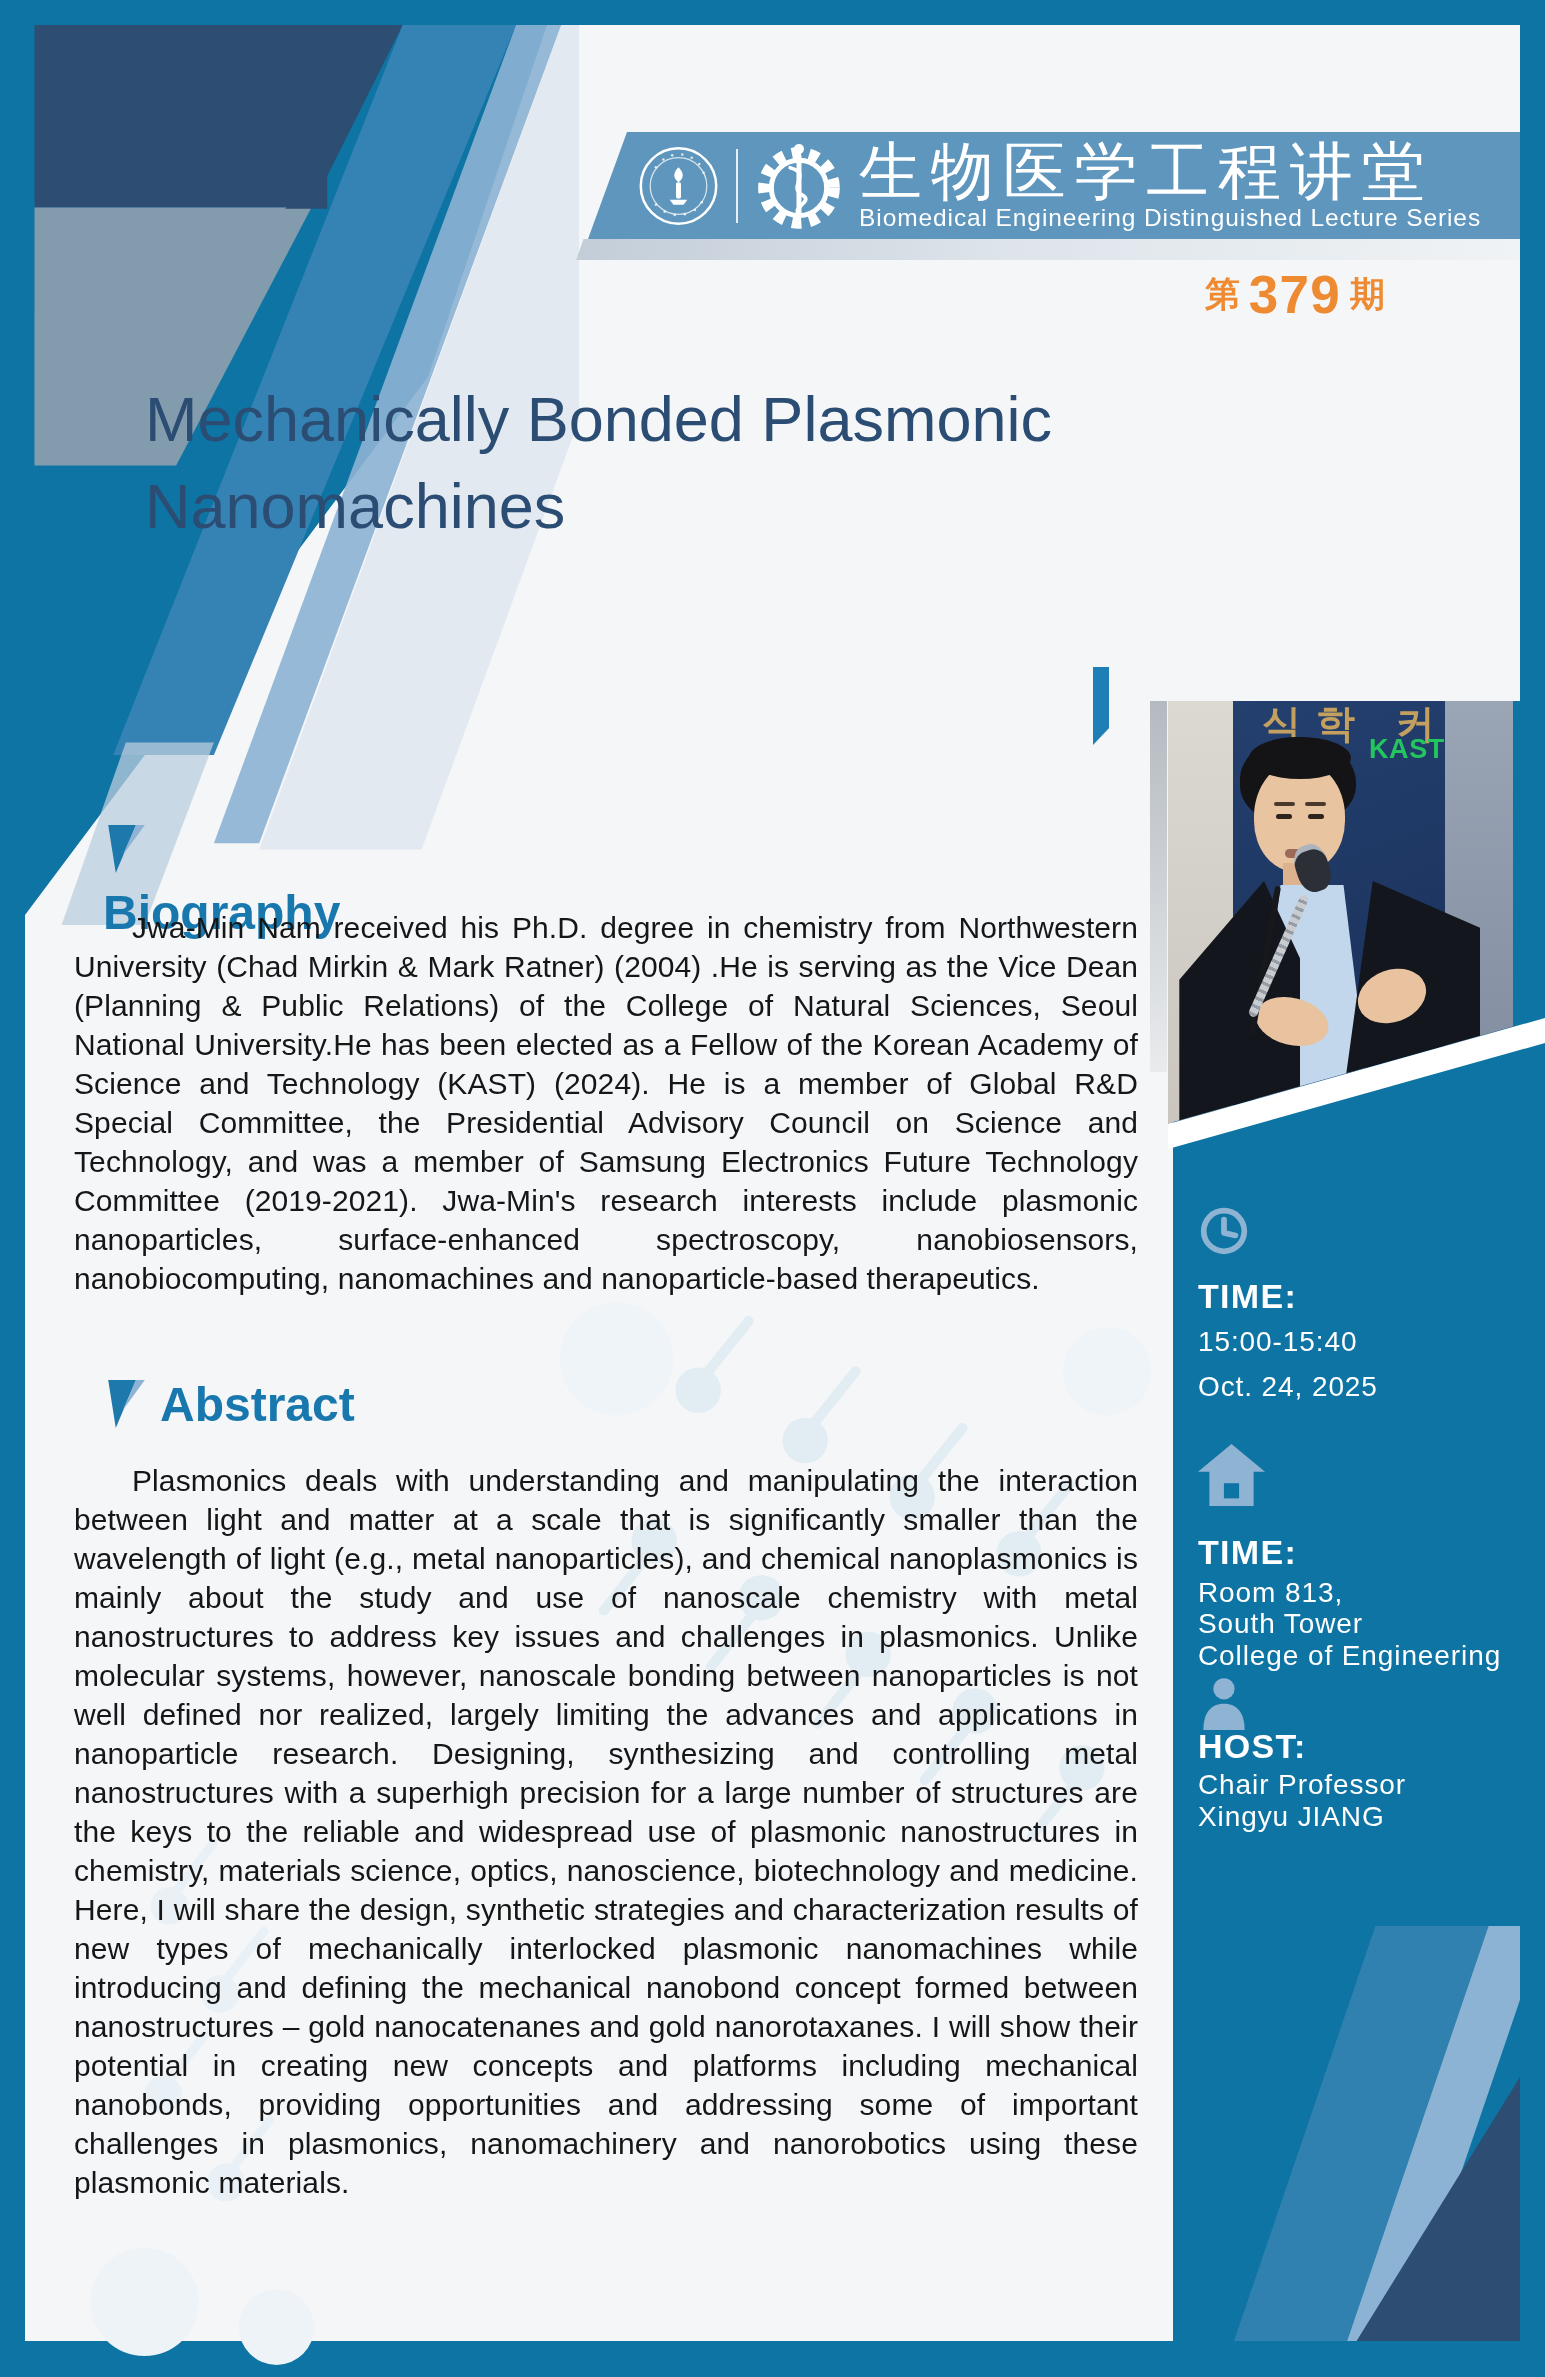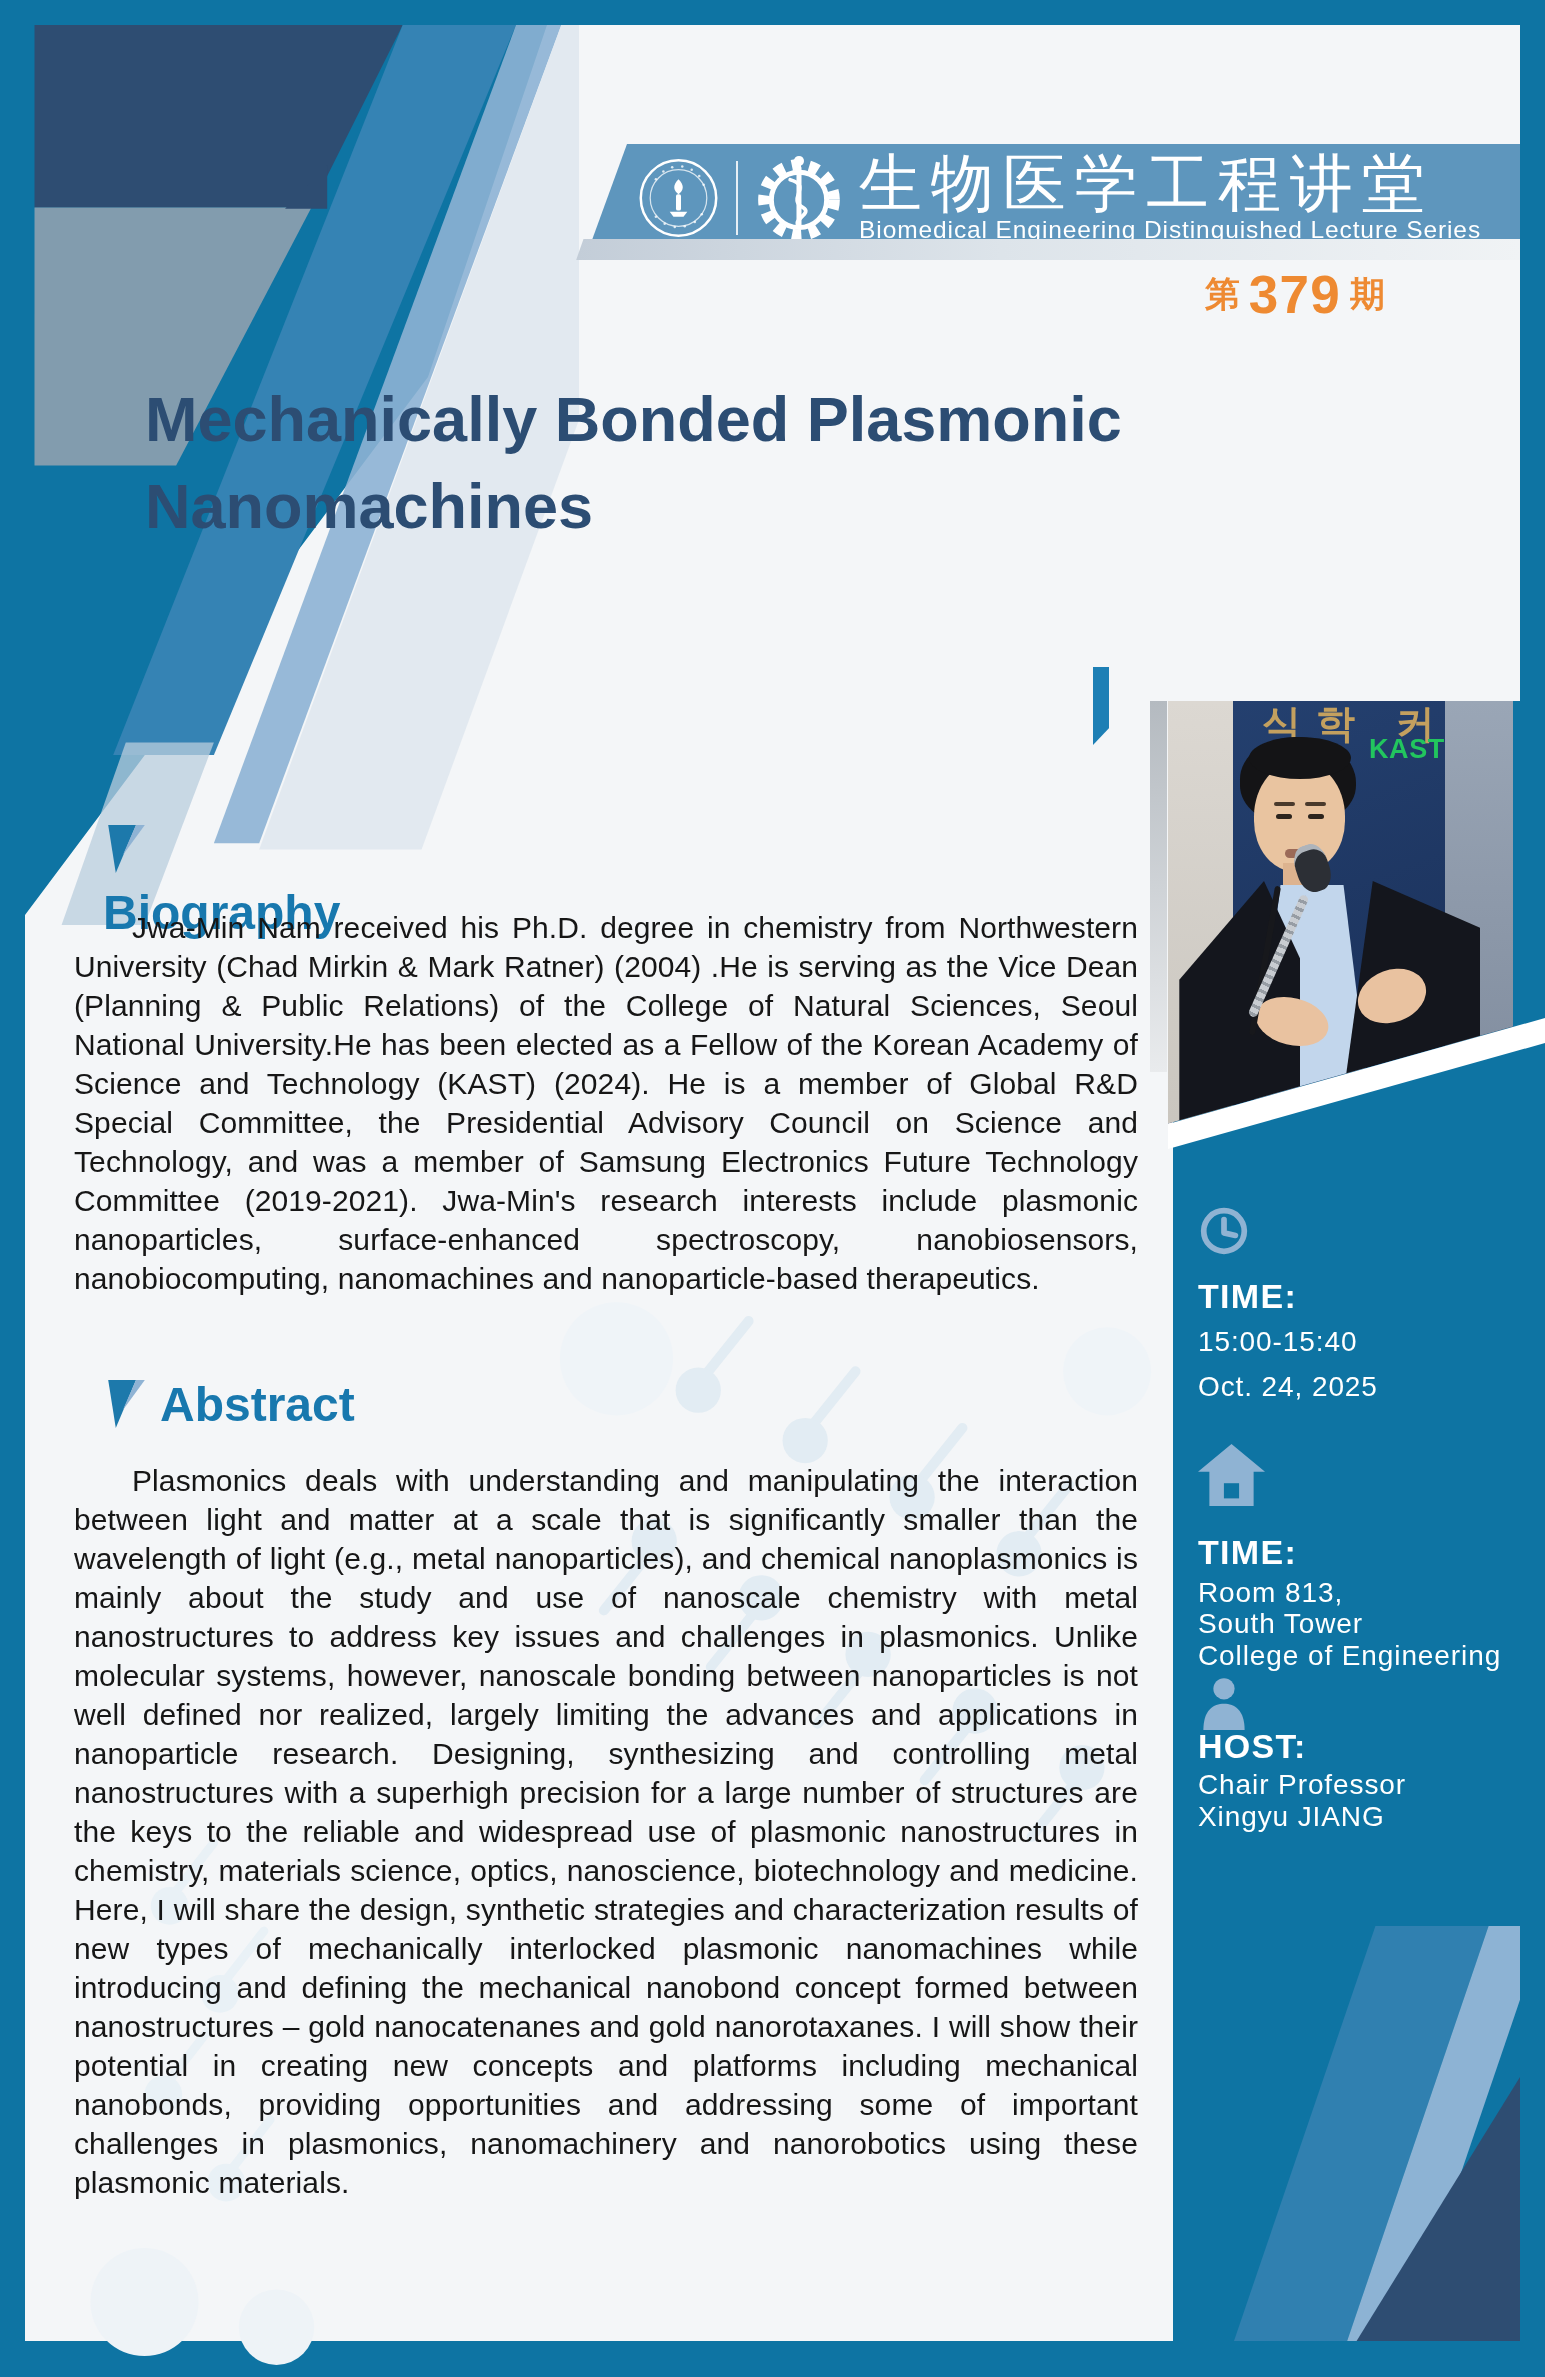--- a/index.html
+++ b/index.html
@@ -8,35 +8,35 @@
   
   .white-panel{position:absolute;left:25px;top:25px;width:1495px;height:2316px;background:#f4f6f8;
     clip-path:polygon(522px 0,1495px 0,1495px 676px,1148px 676px,1148px 2316px,0 2316px,0 890px,403px 352px);}
   
   .deco{position:absolute;pointer-events:none;}
   .deco-tl{left:25px;top:25px;}
   .deco-br{right:25px;bottom:36px;}
   
   .band{position:absolute;left:588px;top:132px;width:932px;height:107px;background:#5e96bd;
         clip-path:polygon(39px 0,100% 0,100% 100%,0 100%);display:flex;align-items:center;
-        padding-left:0;box-sizing:border-box;margin-top:12px;}
+        padding-left:0;box-sizing:border-box;}
   .band-inner{display:flex;align-items:center;gap:16.4px;padding-left:49px;width:100%;box-sizing:border-box;}
   .band-divider{width:1.9px;height:74px;background:rgba(255,255,255,.85);}
   .band-text{flex:1;padding-right:21.4px;min-width:0;}
   .band-zh{font-size:63px;line-height:64px;color:#fff;font-weight:400;letter-spacing:8.8px;white-space:nowrap;}
   .band-en{font-size:24.5px;line-height:29px;color:#fff;letter-spacing:0.9px;white-space:nowrap;}
   .gray-strip{position:absolute;left:576px;top:239px;width:944px;height:21.4px;
         background:linear-gradient(90deg,#c3cdd8 0%,#dde4ea 45%,#f0f3f5 100%);
         clip-path:polygon(7.5px 0,100% 0,100% 100%,0 100%);}
   .issue{position:absolute;left:1205px;top:264px;display:flex;align-items:center;gap:8.8px;color:#ee8a32;}
   .issue-hanzi{font-size:35px;font-weight:700;}
   .issue-num{font-size:53px;font-weight:700;letter-spacing:1.3px;}
   
   .title{position:absolute;left:145px;top:376px;width:1265px;font-size:63px;line-height:87px;
-         font-weight:700;color:#2c4d73;letter-spacing:0;}
+         font-weight:400;color:#2c4d73;letter-spacing:0;}
   .speaker{position:absolute;left:440px;top:662px;width:642px;text-align:right;}
   .speaker-name{font-size:55px;font-weight:700;color:#303030;line-height:68px;}
   .speaker-aff{margin-top:14px;font-size:25px;line-height:33px;color:#3a3a3a;}
   .name-bar{position:absolute;left:1093px;top:667px;width:16.4px;height:78px;background:#1d7fb5;
             clip-path:polygon(0 0,100% 0,100% 78%,0 100%);}
   .photo-shadow{position:absolute;left:1150px;top:701px;width:17px;height:371px;
             background:linear-gradient(180deg,#b4bac0,#e9ebed);}
   
   .sec-head{position:absolute;display:flex;align-items:flex-start;gap:15px;}
   .sec-head h2{margin:0;font-size:48px;font-weight:700;color:#1878ae;line-height:50px;}

